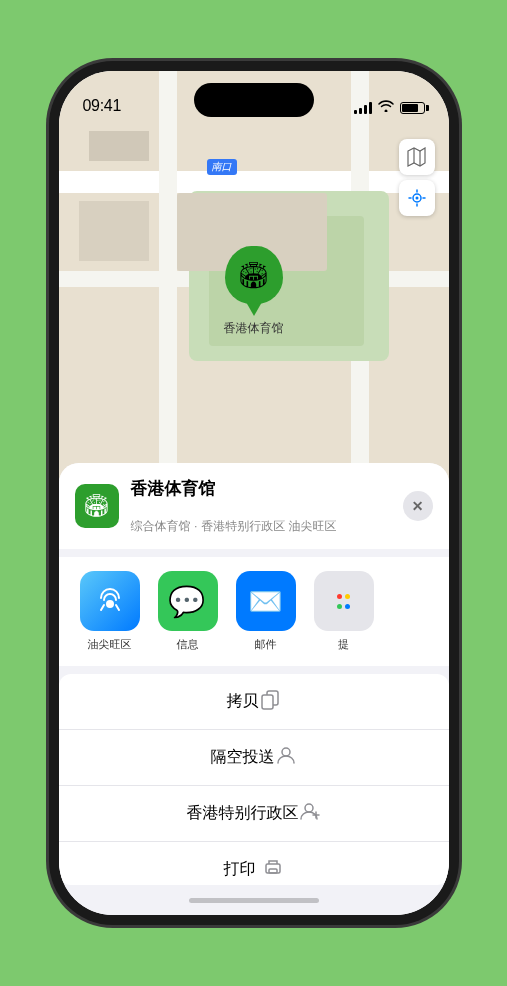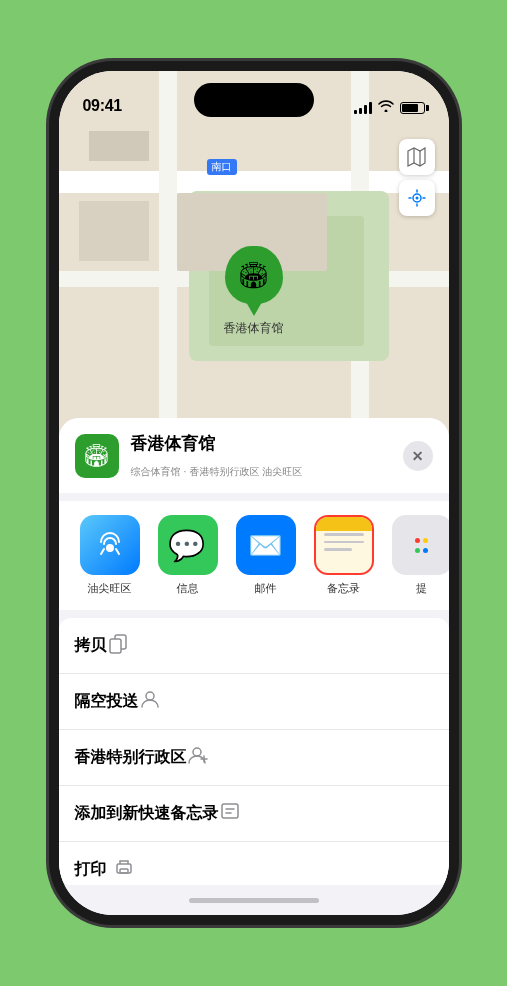--- a/index.html
+++ b/index.html
@@ -33,21 +33,21 @@
       height: 50px;
       display: flex;
       align-items: flex-end;
       justify-content: space-between;
       padding: 0 24px 6px;
       z-index: 100;
     }
 
     .status-time {
       font-size: 16px;
-      font-weight: 700;
+      font-weight: 400;
       color: #000;
       letter-spacing: -0.3px;
     }
 
     .status-icons {
       display: flex;
       align-items: center;
       gap: 6px;
     }
 
@@ -314,23 +314,23 @@
       flex: 1;
     }
 
     .venue-name {
       font-size: 17px;
       font-weight: 600;
       color: #000;
     }
 
     .venue-desc {
-      font-size: 10px;
+      font-size: 12px;
       color: #888;
-      margin-top: 10px;
+      margin-top: 18px;
     }
 
     .close-btn {
       width: 30px;
       height: 30px;
       background: #e5e5ea;
       border-radius: 50%;
       display: flex;
       align-items: center;
       justify-content: center;
@@ -402,24 +402,23 @@
     
     .action-list {
       background: #fff;
       margin-top: 8px;
       border-radius: 12px;
     }
 
     .action-item {
       display: flex;
       align-items: center;
-      justify-content: flex-start;
+      justify-content: center;
       padding: 14px 16px;
       border-bottom: 0.5px solid #e5e5ea;
-      font-weight: bold;
     }
 
     .action-item:last-child {
       border-bottom: none;
     }
 
     .action-text {
       font-size: 16px;
       color: #000;
     }
@@ -502,21 +501,21 @@
     <div class="map-road-h2"></div>
     <div class="map-road-v1"></div>
     <div class="map-road-v2"></div>
     <div class="map-green-area"></div>
     <div class="map-inner-block"></div>
     <div class="map-block1"></div>
     <div class="map-block2"></div>
     <div class="map-block3"></div>
 
     <div style="position:absolute; top:88px; left:148px; display:flex; align-items:center; gap:3px;">
-      <span style="background:#3478f6; color:#fff; padding:1px 5px; border-radius:3px; font-size:10px;">南口</span>
+      <span style="background:#3478f6; color:#fff; padding:1px 5px; border-radius:3px; font-size:10px;font-style:italic;">南口</span>
     </div>
 
     <div class="map-controls">
       <div class="map-control-btn">
         <svg width="20" height="20" viewBox="0 0 20 20" fill="none">
           <path d="M1 4l6-3 6 3 5-3v15l-5 3-6-3-6 3V4z" stroke="#666" stroke-width="1.2" fill="none"></path>
           <path d="M7 1v15M13 4v15" stroke="#666" stroke-width="1.2"></path>
         </svg>
       </div>
       <div class="map-control-btn" style="margin-top:4px;">
@@ -568,31 +567,20 @@
         <span class="share-label">信息</span>
       </div>
 
       <div class="share-item">
         <div class="share-icon-wrap mail">
           <span style="font-size:28px; color: white;">✉️</span>
         </div>
         <span class="share-label">邮件</span>
       </div>
 
-      <div class="share-item">
-        <div class="share-icon-wrap notes" style="border: 2.5px solid #ff3b30; overflow:hidden; background:#fff8e1; position:relative;">
-          <div style="position:absolute; top:0; left:0; right:0; height:14px; background:#f5c218; border-radius:0;"></div>
-          <div style="position:absolute; top:16px; left:8px; right:8px; display:flex; flex-direction:column; gap:5px;">
-            <div style="height:2.5px; background:#c8c8cc; border-radius:2px;"></div>
-            <div style="height:2.5px; background:#c8c8cc; border-radius:2px;"></div>
-            <div style="height:2.5px; background:#c8c8cc; border-radius:2px; width:70%;"></div>
-          </div>
-        </div>
-        <span class="share-label">备忘录</span>
-      </div>
 
       <div class="share-item">
         <div class="share-icon-wrap more" style="background:#e5e5ea; border-radius:14px; display:flex; align-items:center; justify-content:center; flex-direction:column; gap:3px;">
           <div class="more-dots-row">
             <div class="more-dot-row">
               <div class="more-dot-single dot-red"></div>
               <div class="more-dot-single dot-yellow"></div>
             </div>
             <div class="more-dot-row" style="margin-top:2px;">
               <div class="more-dot-single dot-green"></div>
@@ -630,29 +618,20 @@
         <span class="action-text">香港特别行政区</span>
         <span class="action-icon">
           <svg width="22" height="22" viewBox="0 0 22 22" fill="none">
             <circle cx="10" cy="8" r="4" stroke="#8e8e93" stroke-width="1.5"></circle>
             <path d="M2 19c0-4 3.6-7 8-7s8 3 8 7" stroke="#8e8e93" stroke-width="1.5" stroke-linecap="round"></path>
             <path d="M17 12v6M14 15h6" stroke="#8e8e93" stroke-width="1.5" stroke-linecap="round"></path>
           </svg>
         </span>
       </div>
 
-      <div class="action-item">
-        <span class="action-text">添加到新快速备忘录</span>
-        <span class="action-icon">
-          <svg width="22" height="22" viewBox="0 0 22 22" fill="none">
-            <rect x="3" y="4" width="16" height="14" rx="2" stroke="#8e8e93" stroke-width="1.5"></rect>
-            <path d="M7 9h8M7 13h5" stroke="#8e8e93" stroke-width="1.5" stroke-linecap="round"></path>
-          </svg>
-        </span>
-      </div>
 
       <div class="action-item" style="border-bottom:none; padding-bottom:2px;gap:6px;">
         <span class="action-text">打印</span>
         <span class="action-icon">
           <svg width="22" height="22" viewBox="0 0 22 22" fill="none">
             <rect x="4" y="8" width="14" height="9" rx="1.5" stroke="#8e8e93" stroke-width="1.5"></rect>
             <path d="M7 8V5h8v3" stroke="#8e8e93" stroke-width="1.5"></path>
             <rect x="7" y="13" width="8" height="4" rx="1" stroke="#8e8e93" stroke-width="1.5"></rect>
           </svg>
         </span>

